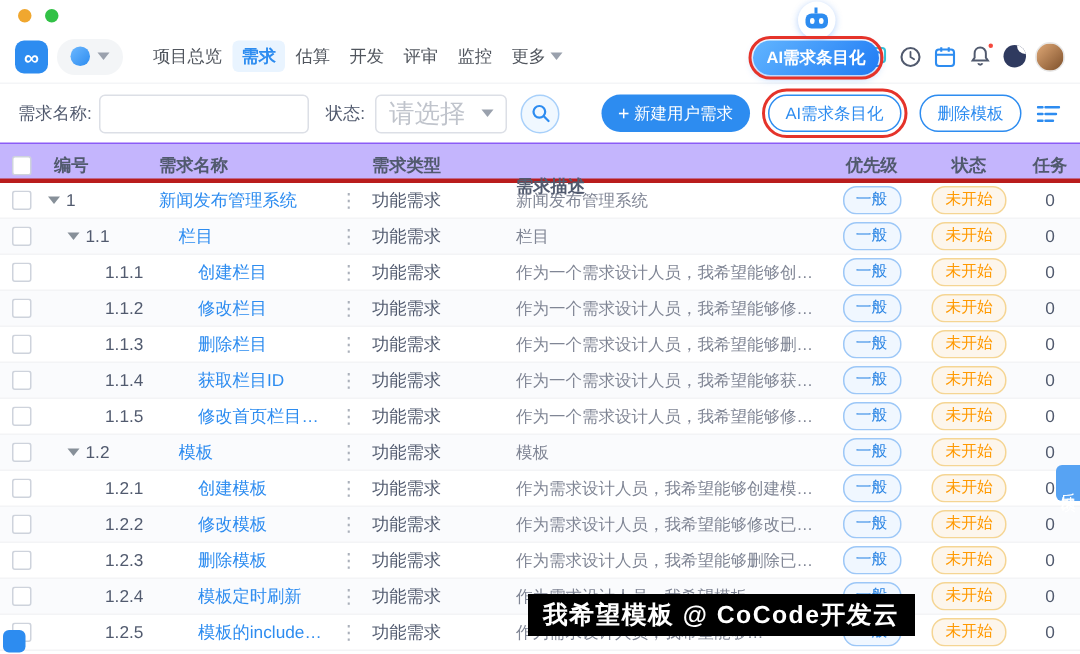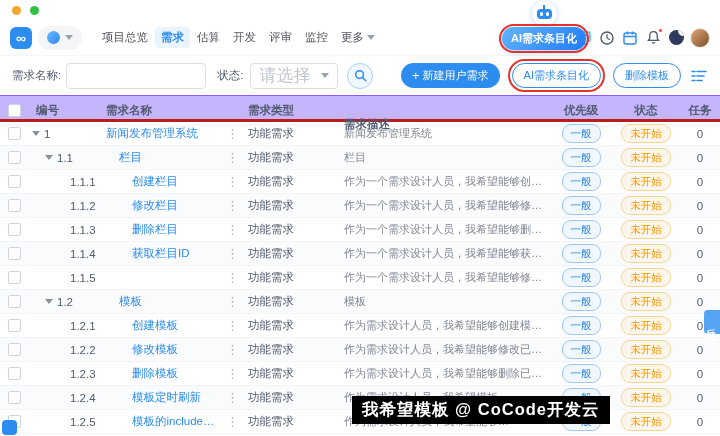--- a/index.html
+++ b/index.html
@@ -344,20 +344,21 @@
   </div>
       <div class="trow">
     <div class="cell c-check">
           <span class="checkbox"></span>
         </div>
     <div class="cell c-id" style="padding-left: 30px;">
       <span class="expander" style="visibility: hidden;"></span>
       <span>1.1.5</span>
     </div>
     <div class="cell c-name" style="padding-left: 32px;">
+      <a class="name-link">修改首页栏目内容</a>
       <span class="dots">⋮</span>
     </div>
     <div class="cell c-type">功能需求</div>
     <div class="cell c-desc">作为一个需求设计人员，我希望能够修改首页的HT…</div>
     <div class="cell c-pri">
           <span class="badge pri">一般</span>
         </div>
     <div class="cell c-status">
           <span class="badge status">未开始</span>
         </div>

